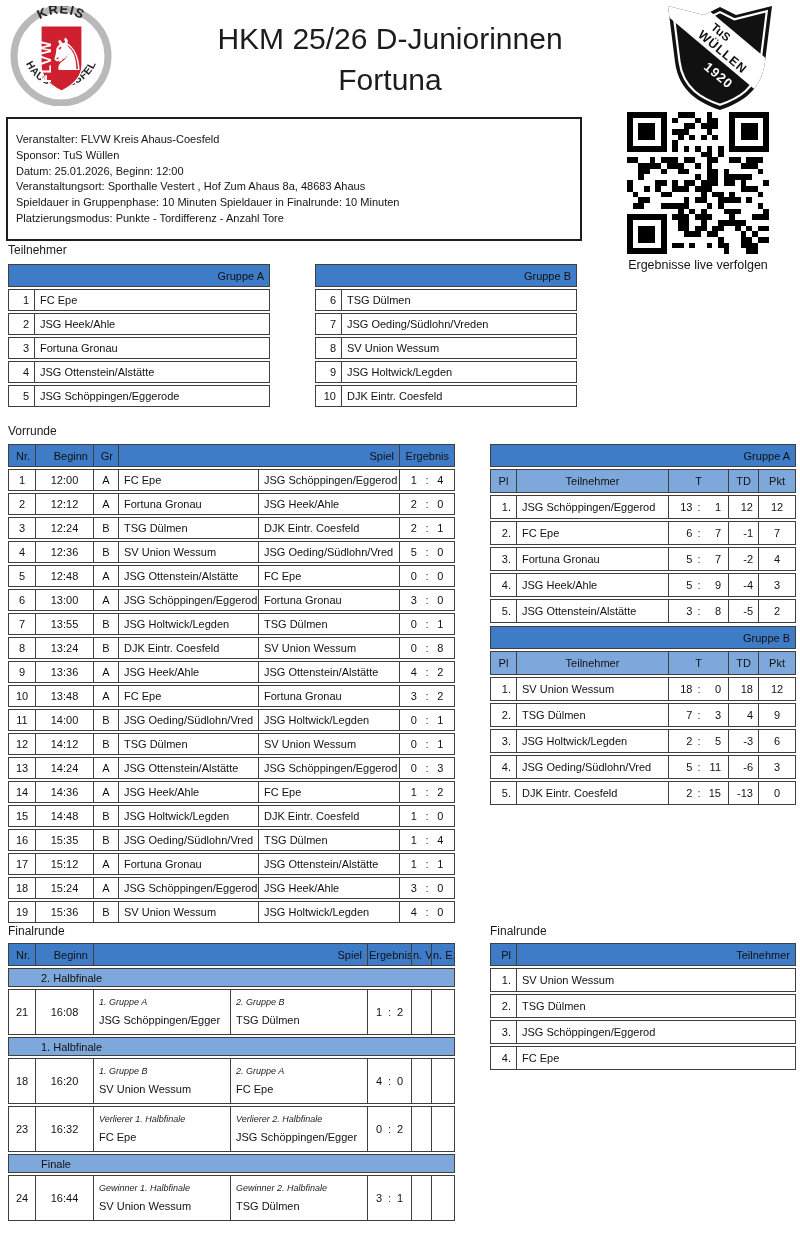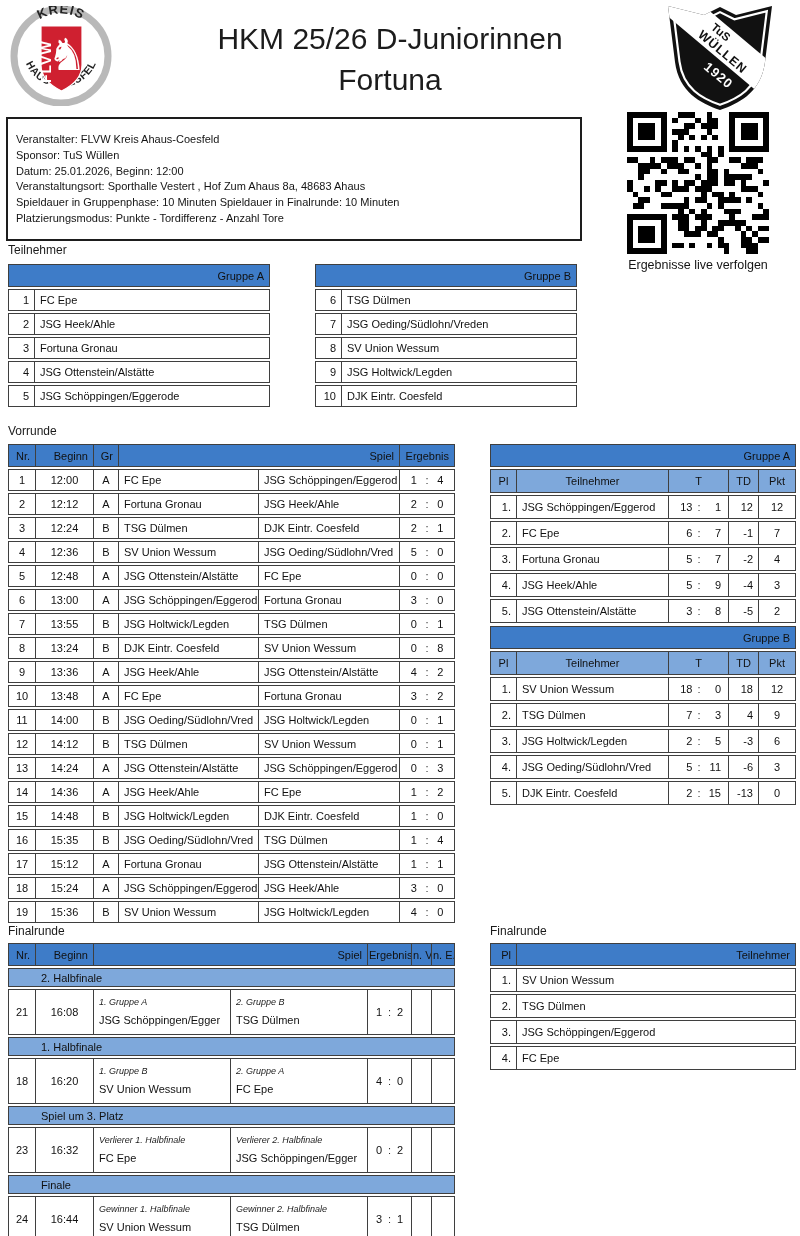--- a/index.html
+++ b/index.html
@@ -922,23 +922,20 @@
             <div class="score-in">
               <span>4</span>
               <span class="colon">:</span>
               <span>0</span>
             </div>
           </td>
           <td class="match"></td>
           <td class="match"></td>
         </tr>
         <tr>
-          <td class="sub" colspan="7">Spiel um 3. Platz</td>
-        </tr>
-        <tr>
           <td class="ctr match">23</td>
           <td class="ctr match">16:32</td>
           <td class="match">
             <div class="role">Verlierer 1. Halbfinale</div>
             <div class="mteam">FC Epe</div>
           </td>
           <td class="match">
             <div class="role">Verlierer 2. Halbfinale</div>
             <div class="mteam">JSG Schöppingen/Egger</div>
           </td>

